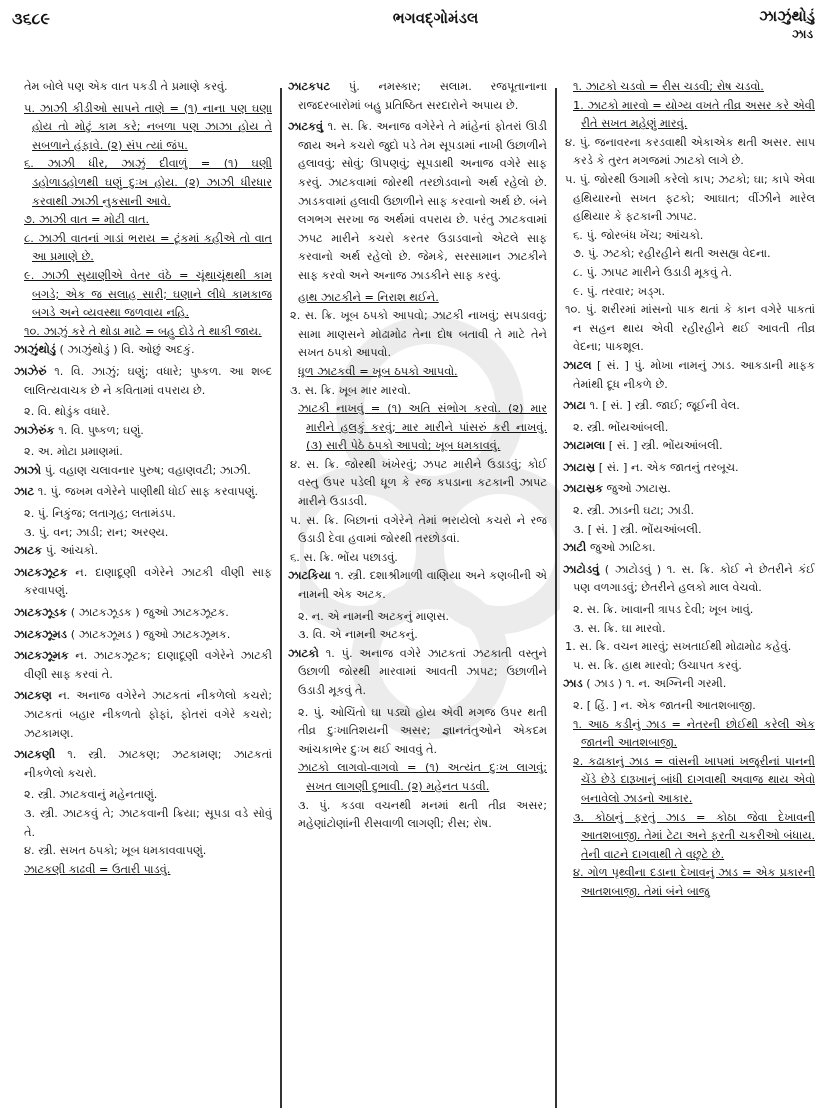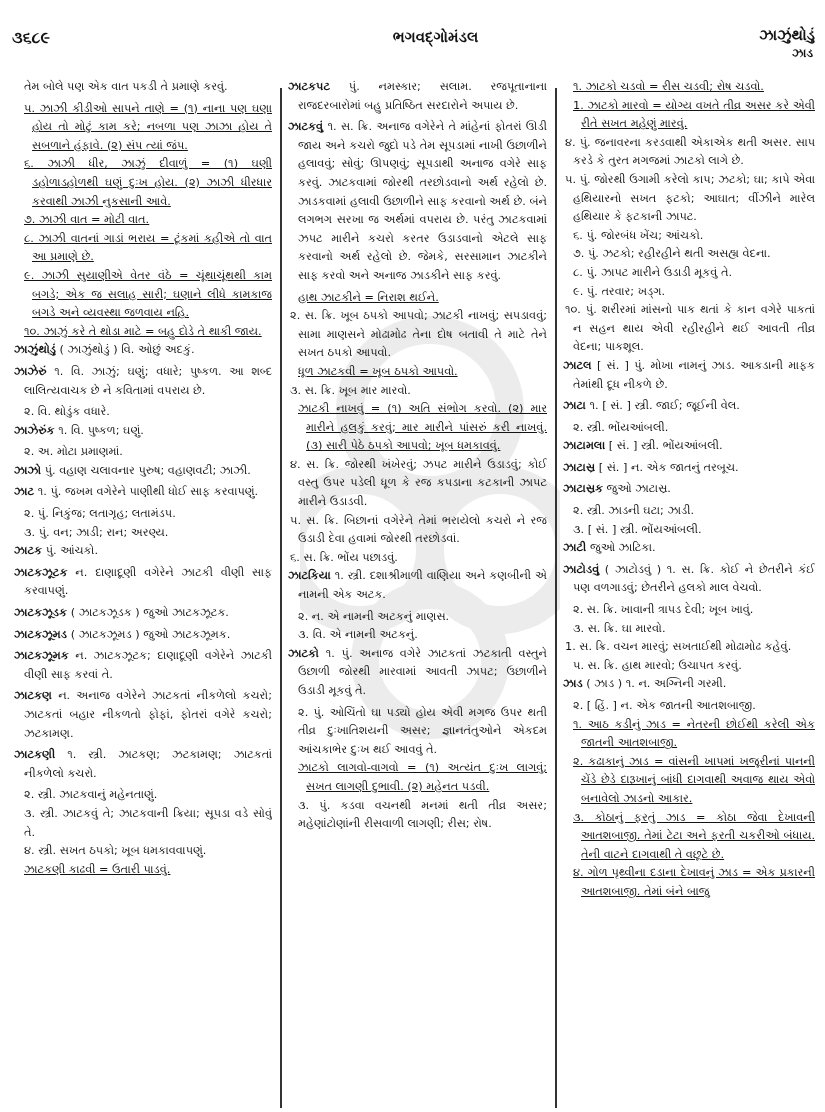--- a/index.html
+++ b/index.html
@@ -1,21 +1,21 @@
 <!DOCTYPE html>
 <html><head>
 <meta charset="utf-8">
 <style>
   html, body { margin: 0; padding: 0; background: #ffffff; }
   body {
     width: 825px; height: 1112px; position: relative; overflow: hidden;
     font-family: "DejaVu Sans", sans-serif; color: #141414;
   }
   .header {
-    position: absolute; top: 22px; left: 0; width: 825px; height: 40px;
+    position: absolute; top: 3px; left: 0; width: 825px; height: 40px;
   }
   .page-num { position: absolute; left: 12px; top: 6px; font-size: 16px; font-weight: bold; }
   .book-title { position: absolute; left: 0; width: 825px; top: 6px; text-align: center; font-size: 15px; font-weight: bold; padding-left: 23px; }
   .guide-top { position: absolute; right: 10px; top: 4px; font-size: 15px; font-weight: bold; }
   .guide-bottom { position: absolute; right: 12px; top: 24px; font-size: 12px; font-weight: bold; }
 
   .watermark {
     position: absolute; left: 300px; top: 300px; width: 260px; height: 440px;
     pointer-events: none; opacity: 0.07;
   }

